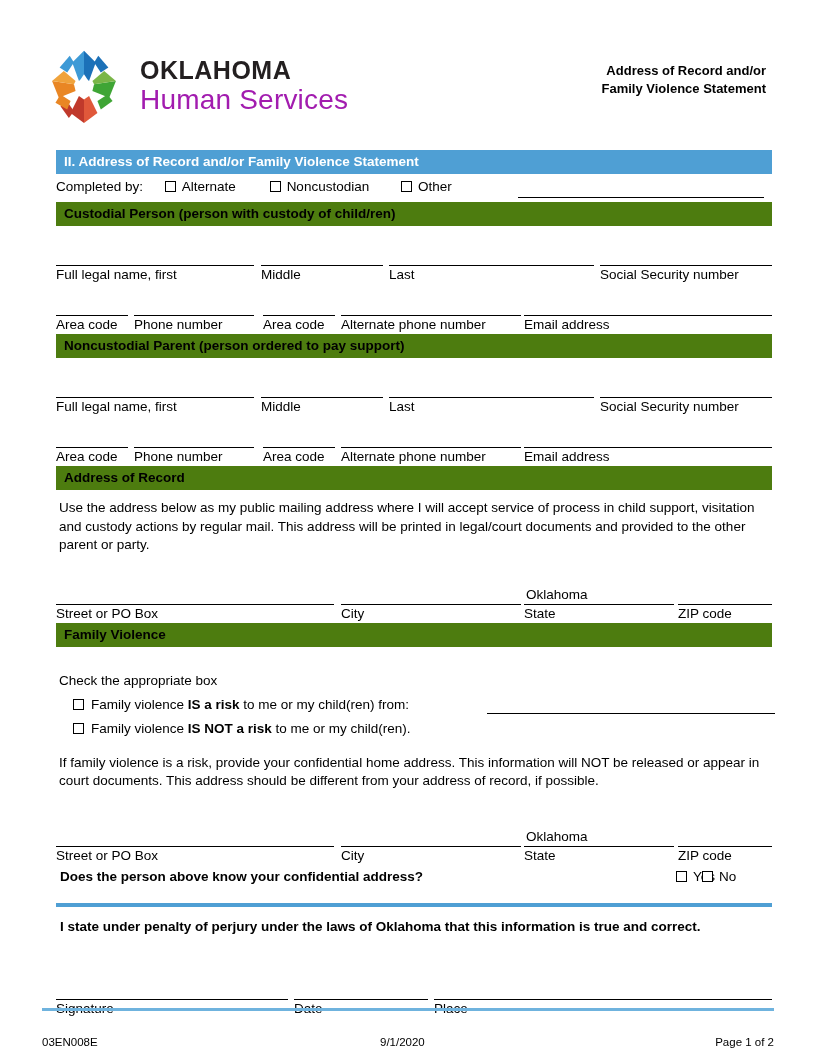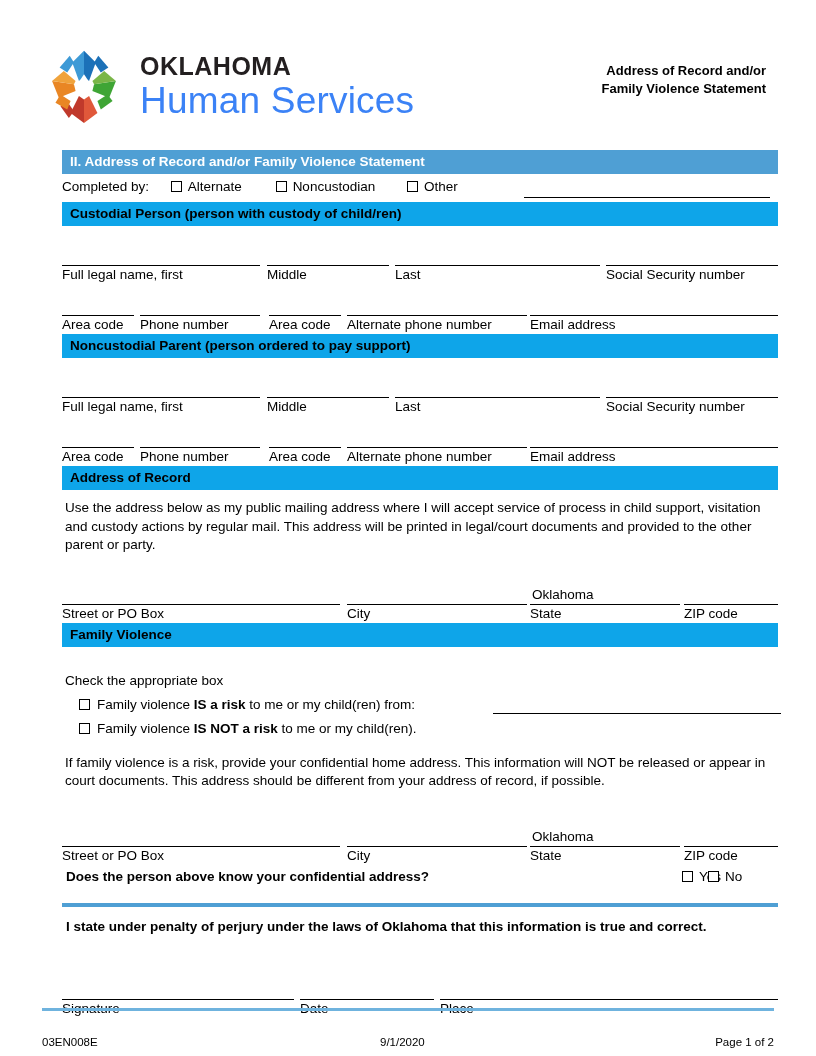--- a/index.html
+++ b/index.html
@@ -15,39 +15,39 @@
   
   .masthead { position: absolute; left: 0; top: 0; width: 816px; height: 140px; }
   .logo-wrap { position: absolute; left: 42px; top: 44px; display: flex; align-items: center; }
   .logo-mark { width: 84px; height: 84px; flex: 0 0 84px; }
   .logo-type { margin-left: 14px; line-height: 1; }
   .logo-line1 {
     font-size: 25px; font-weight: bold; letter-spacing: .5px;
     color: #231f20; font-family: "Liberation Sans", sans-serif;
   }
   .logo-line2 {
-    font-size: 37px; font-weight: normal; color: #3b82f6;
+    font-size: 28px; font-weight: normal; color: #a21caf;
     margin-top: 3px; letter-spacing: .2px;
   }
   .doc-title {
     position: absolute; right: 50px; top: 62px;
     text-align: right; font-size: 13px; font-weight: bold;
     line-height: 1.42;
   }
 
   
-  .content { position: absolute; left: 62px; top: 0; width: 716px; }
+  .content { position: absolute; left: 56px; top: 0; width: 716px; }
 
   .banner {
     background: #4f9fd4; color: #fff;
     font-size: 13.5px; font-weight: bold;
     padding: 4px 8px 5px 8px;
   }
   .sec-head {
-    background: #0ea5e9; color: #000;
+    background: #4d7c0f; color: #000;
     font-size: 13.5px; font-weight: bold;
     padding: 4px 8px 5px 8px;
   }
 
   
   .cbx {
     display: inline-block; width: 11px; height: 11px;
     border: 1.3px solid #000; background: #fff;
     vertical-align: -1px; margin-right: 6px;
   }

